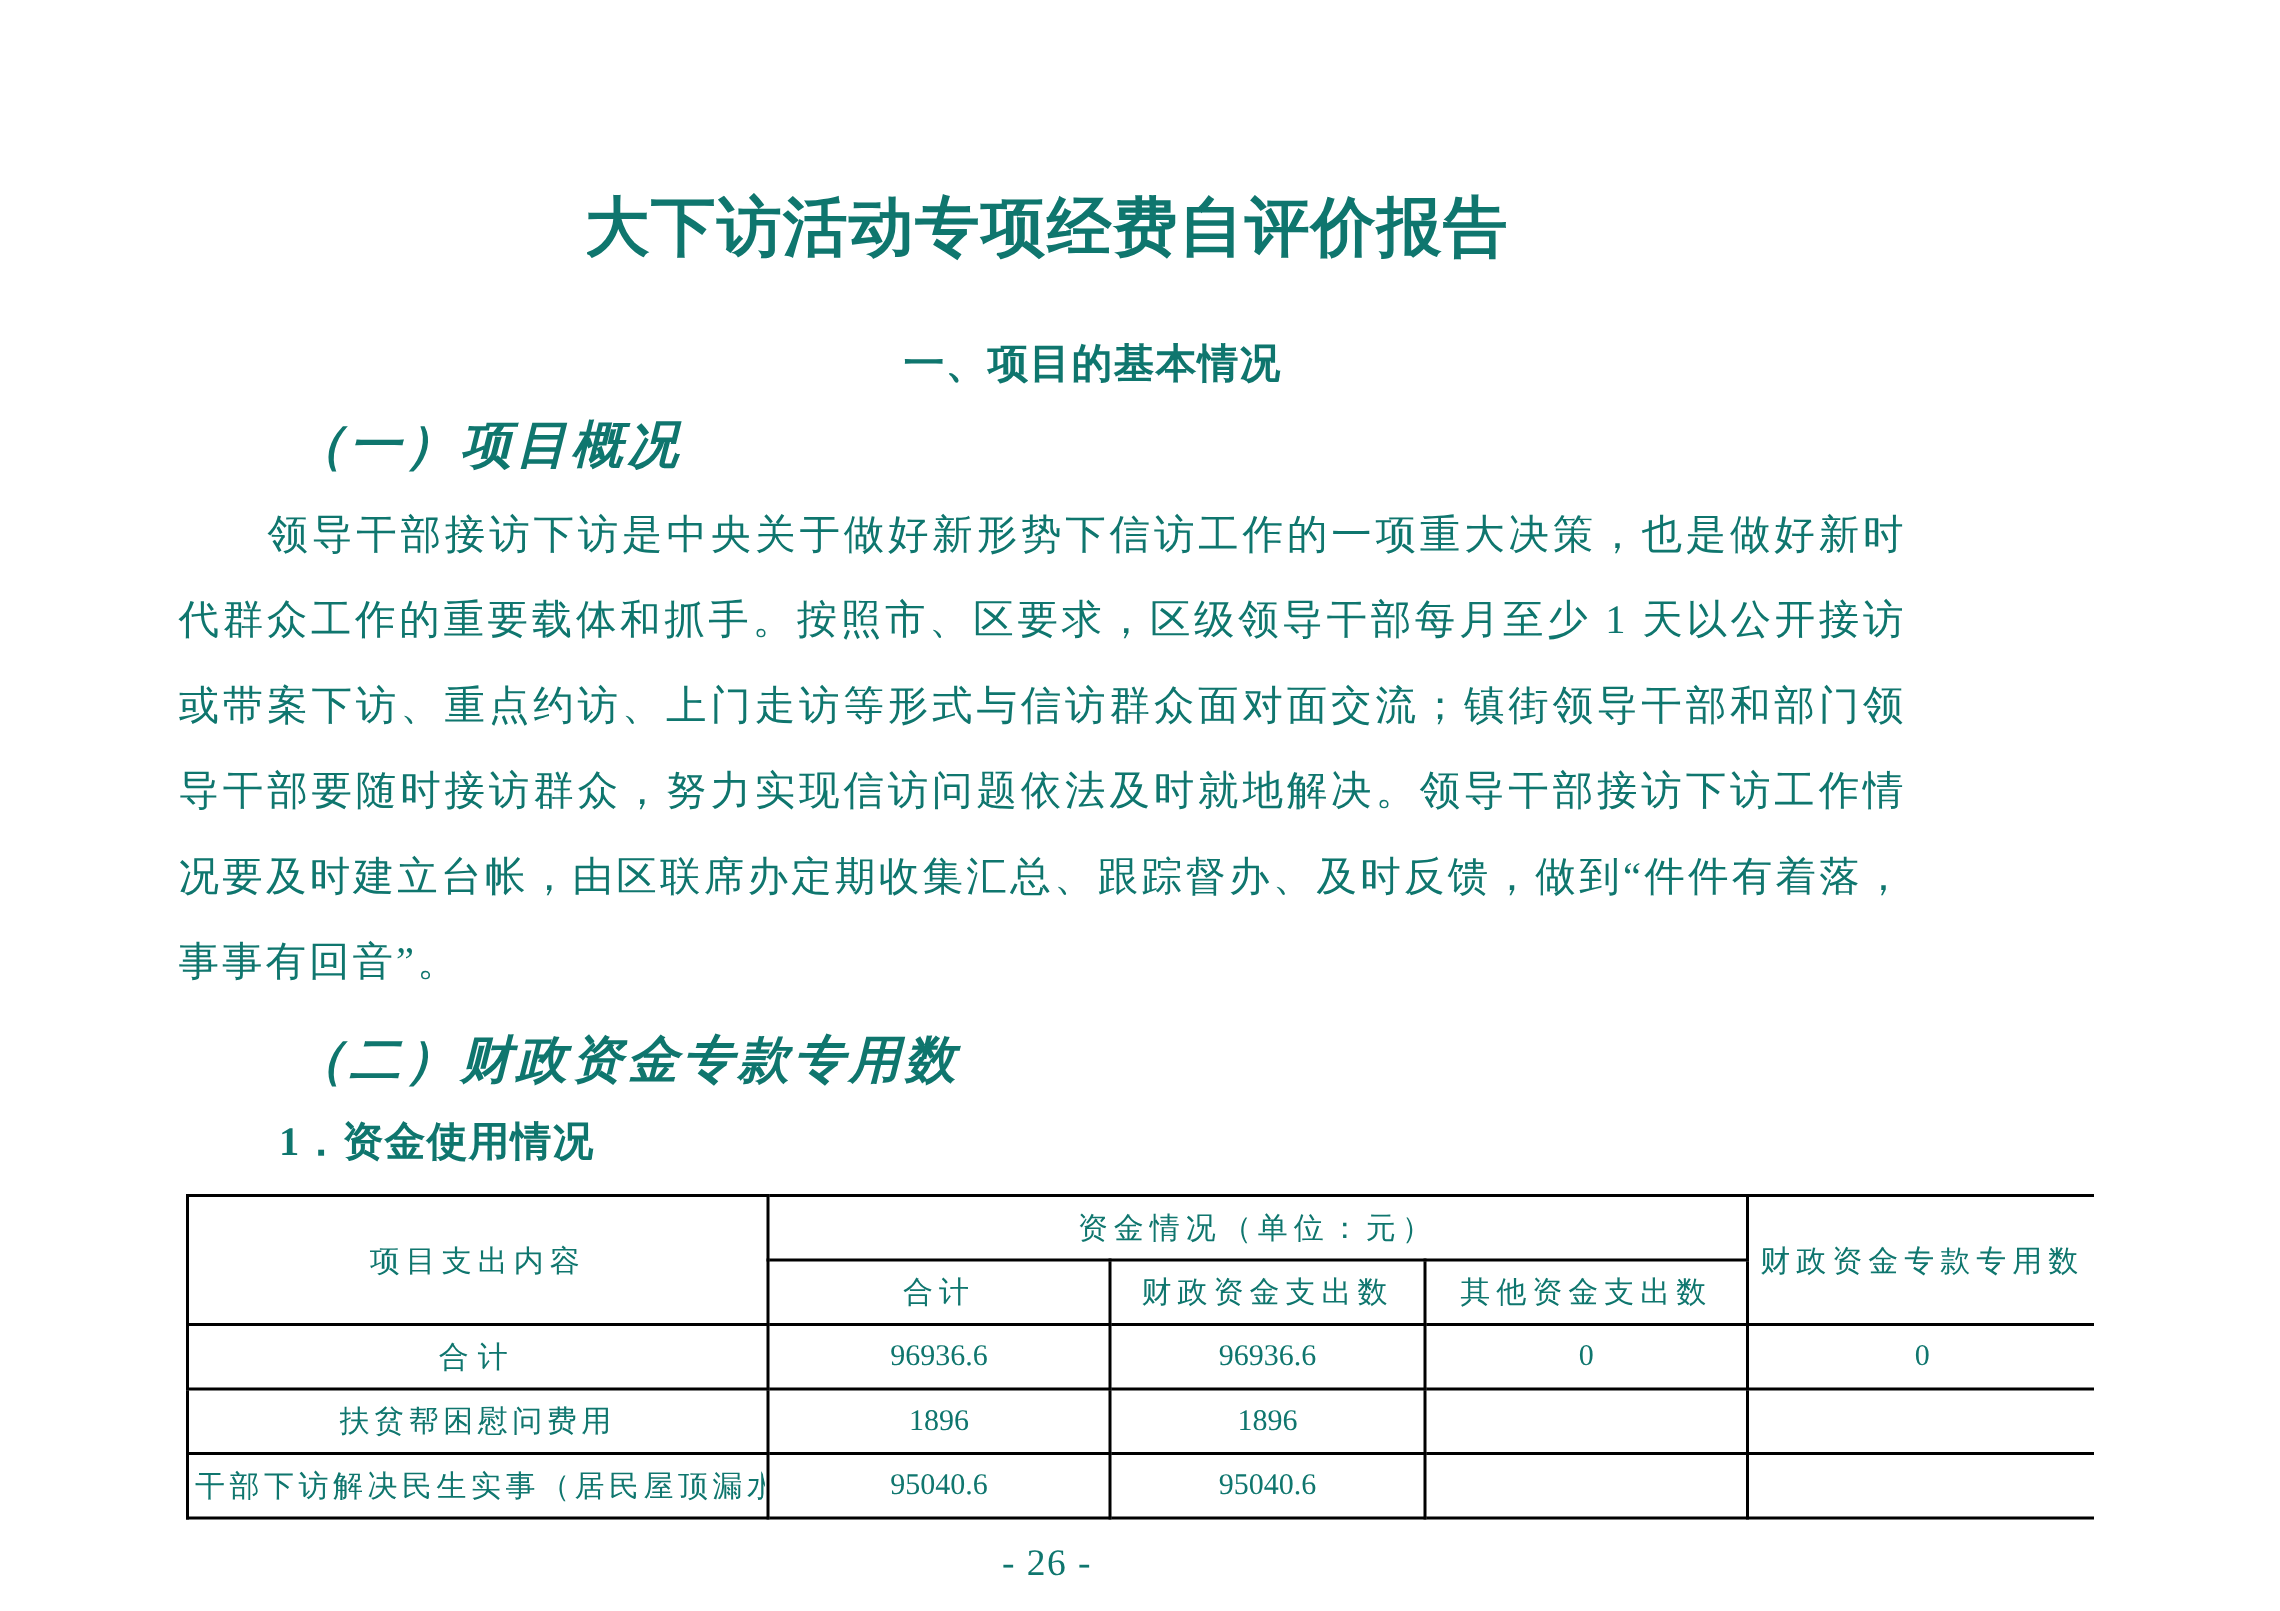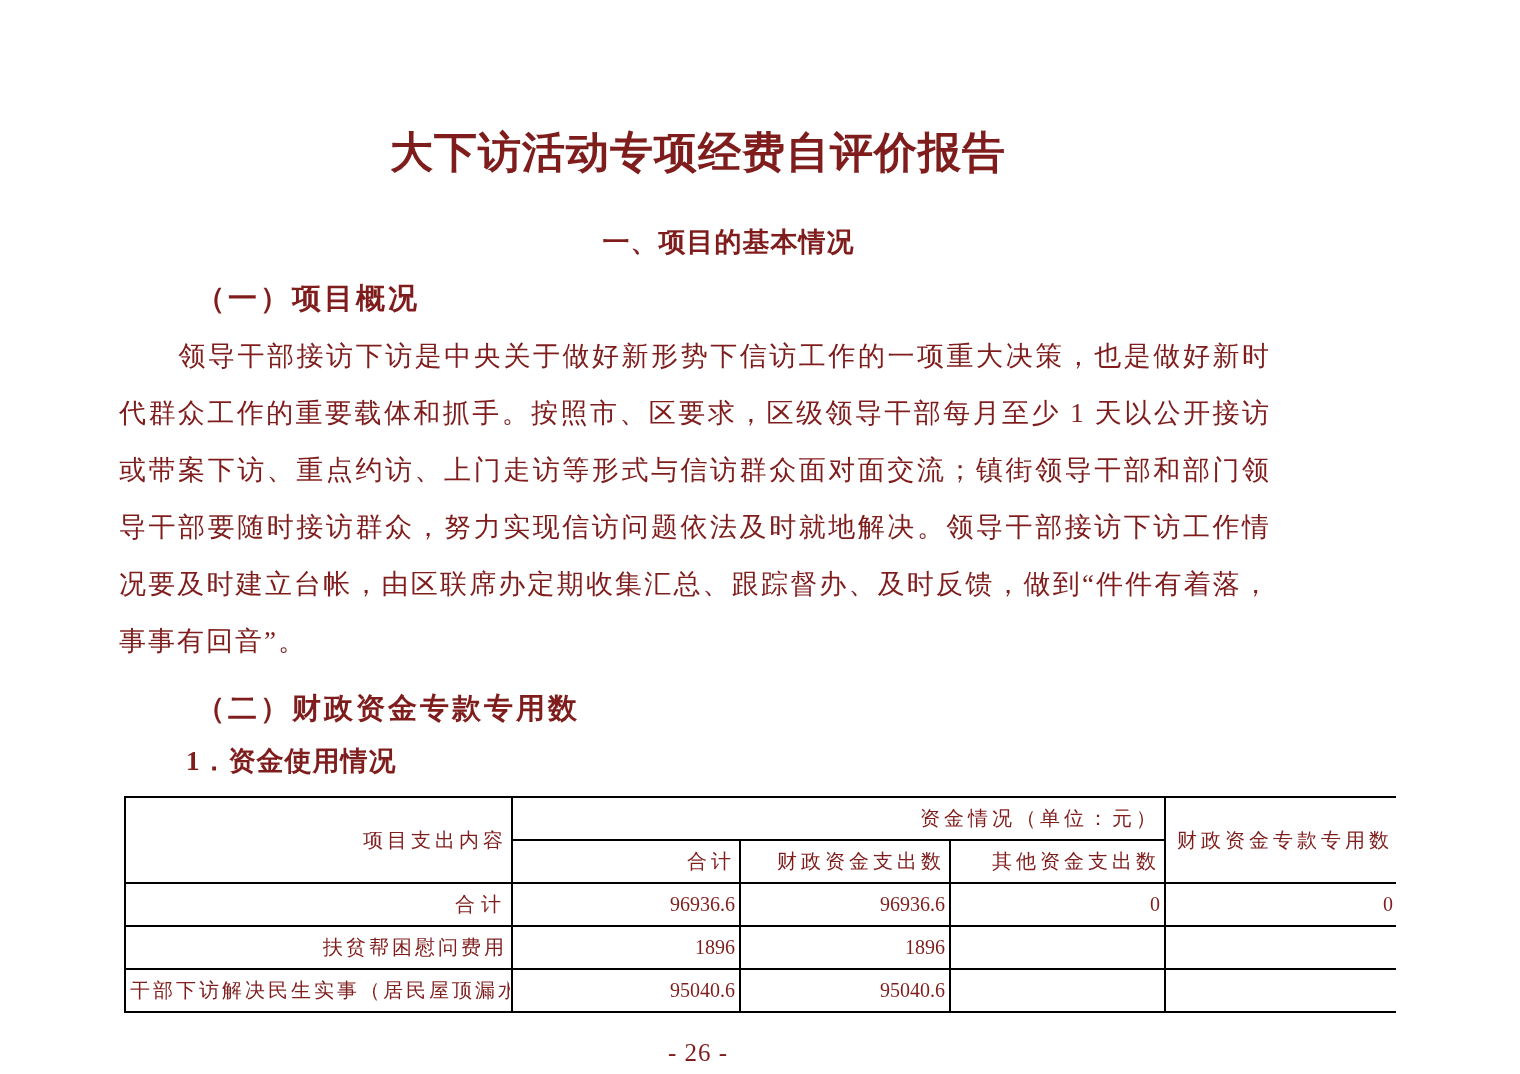--- a/index.html
+++ b/index.html
@@ -1,21 +1,21 @@
 <!DOCTYPE html>
 <html lang="zh"><head>
 <meta charset="utf-8">
 <style>
   html, body { margin: 0; padding: 0; background: #ffffff; }
   .page {
     position: relative;
     width: 1396px;
     height: 1074px;
     background: #ffffff;
-    color: #7f1d1d;
+    color: #0f766e;
     font-family: "Liberation Serif", "DejaVu Serif", serif;
     overflow: hidden;
   }
   .doc-title {
     padding-top: 122px;
     text-align: center;
     font-size: 43px;
     line-height: 62px;
     font-weight: bold;
     letter-spacing: 1px;
@@ -24,24 +24,25 @@
     margin: 40px 125px 0 186px;
     font-family: "Liberation Sans", "DejaVu Sans", sans-serif;
     font-size: 27px;
     line-height: 36px;
     font-weight: bold;
     letter-spacing: 1px;
     text-align: center;
   }
   .h2 {
     margin: 20px 125px 0 196px;
-    font-size: 29px;
+    font-size: 34px;
     line-height: 36px;
     font-weight: bold;
     letter-spacing: 3px;
+    font-style: italic;
   }
   .para {
     margin: 12px 125px 0 119px;
     font-size: 27px;
     line-height: 57px;
     text-align: justify;
     text-justify: inter-character;
     text-indent: 2.2em;
     letter-spacing: 2px;
   }
@@ -55,36 +56,36 @@
   table.funds {
     margin: 16px 0 0 124px;
     width: 1273px;
     border-collapse: collapse;
     table-layout: fixed;
   }
   table.funds td {
     border: 2px solid #000000;
     height: 41px;
     padding: 0 4px;
-    text-align: right;
+    text-align: center;
     vertical-align: middle;
     font-size: 20px;
     overflow: hidden;
   }
   td.hdr { letter-spacing: 4px; }
   td.name-left {
     text-align: left;
     letter-spacing: 3px;
     white-space: nowrap;
     border-radius: 21px;
   }
   td.name-center { letter-spacing: 6px; }
   td.num { font-size: 21px; letter-spacing: 0; }
   .page-number {
-    margin-top: 26px;
+    margin-top: 16px;
     text-align: center;
     font-size: 25px;
     letter-spacing: 1px;
   }
 </style>
 </head>
 <body>
 
 <div class="page">
 

